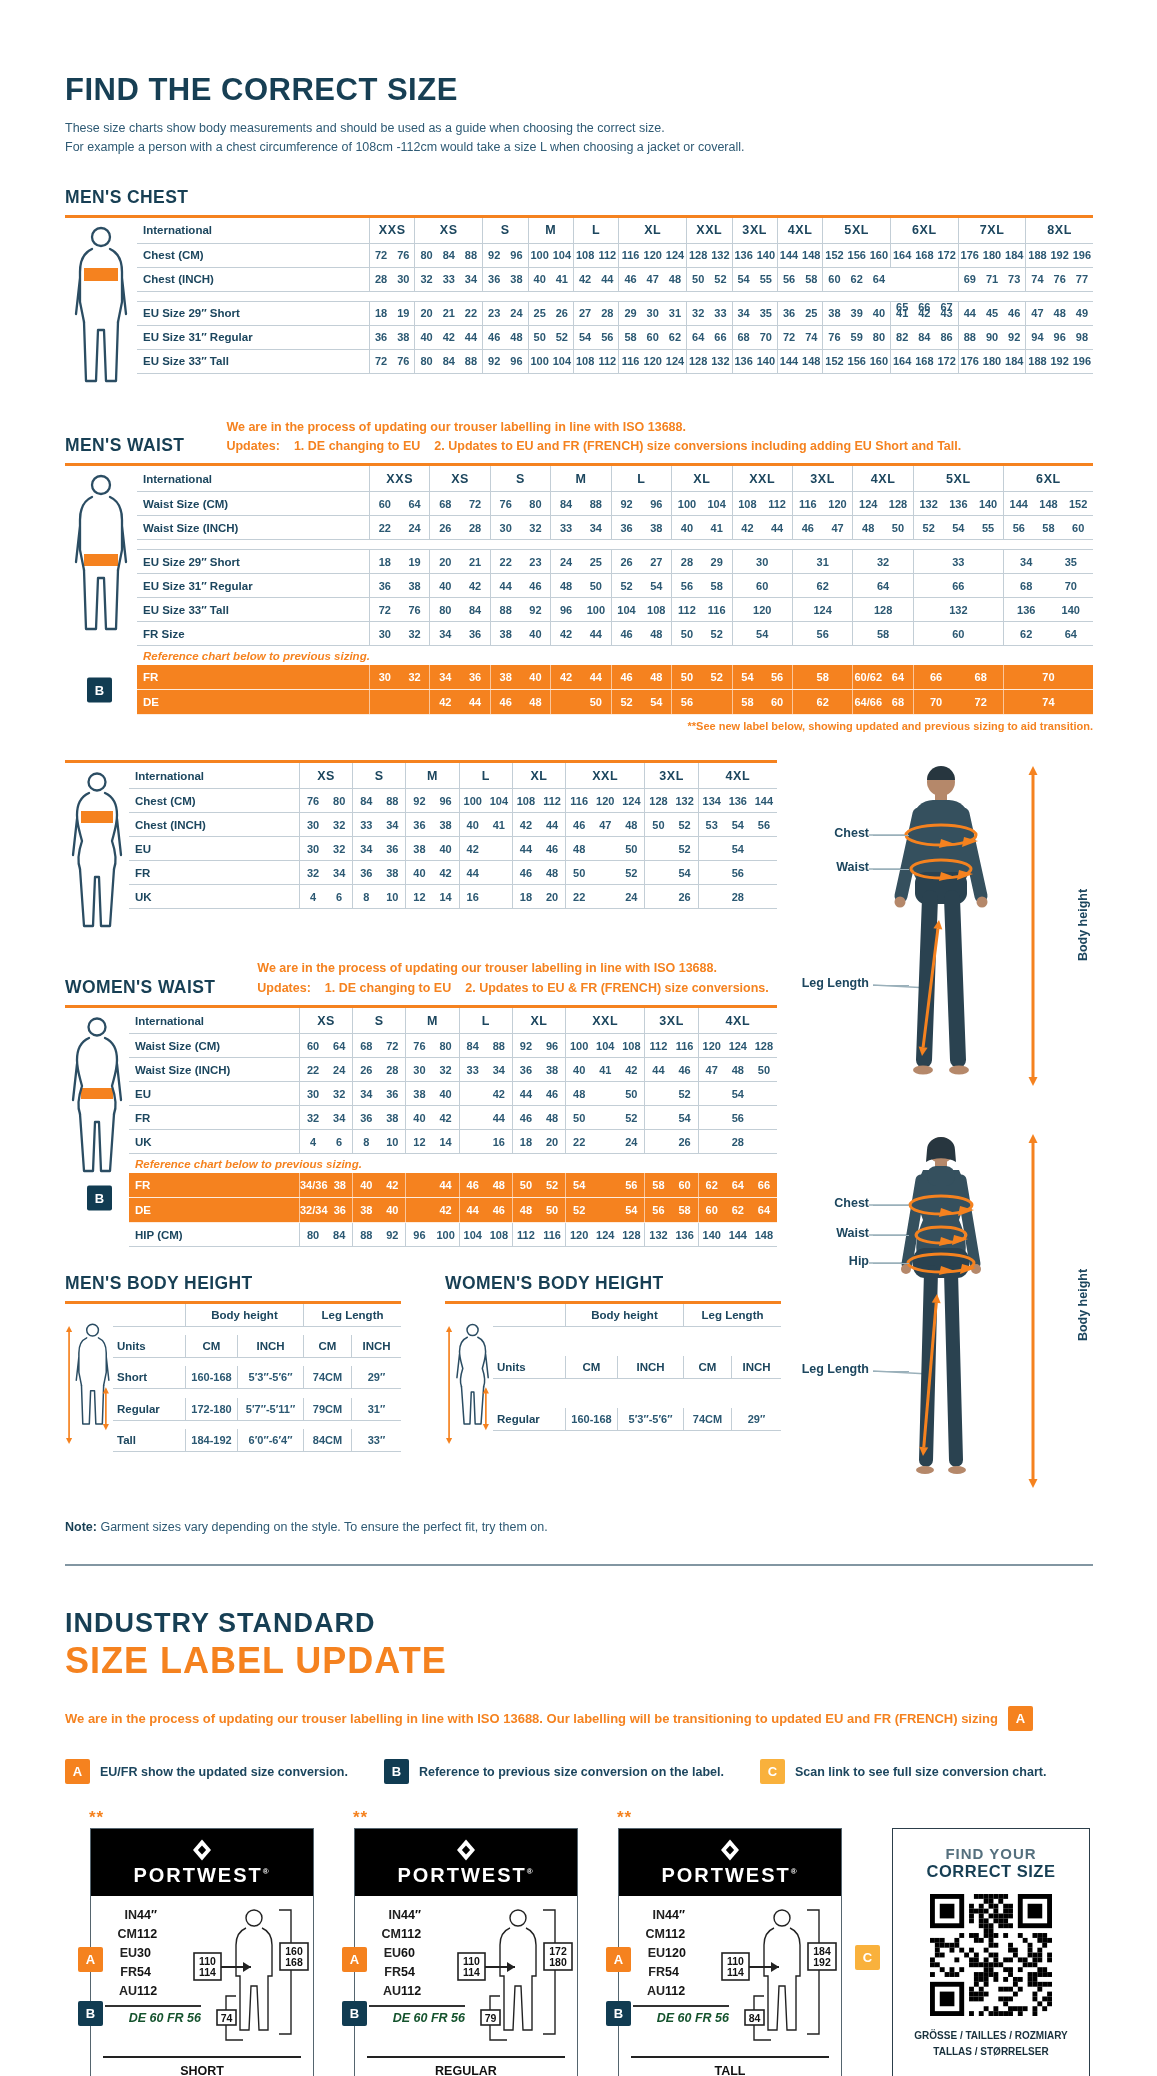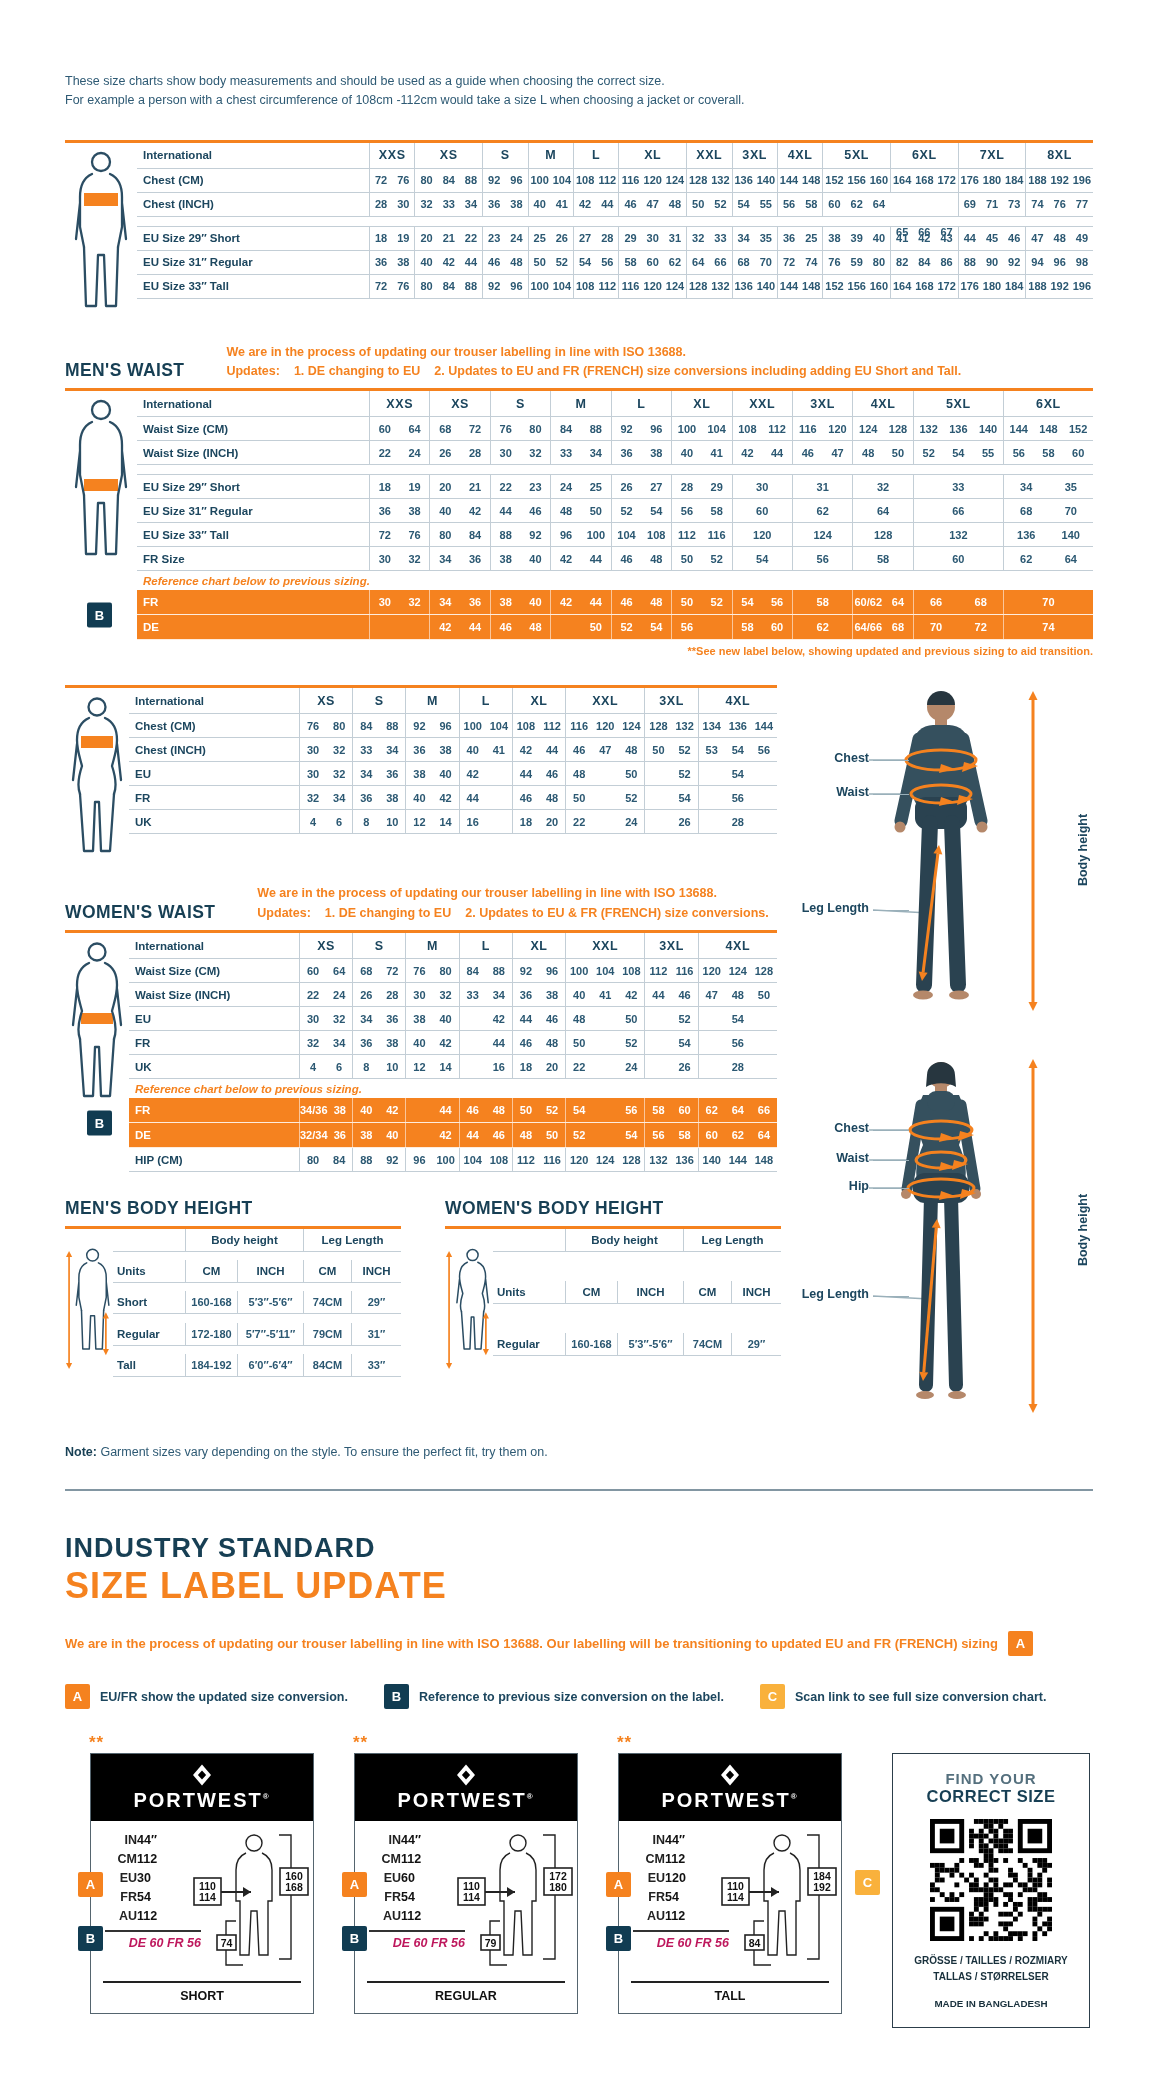--- a/index.html
+++ b/index.html
@@ -90,45 +90,47 @@
   .card-head{background:#000;text-align:center;padding:9px 0 9px;}
   .card-head svg{display:block;margin:0 auto 2px;}
   .brand{color:#fff;font-size:20px;font-weight:800;letter-spacing:2px;}
   .brand sup{font-size:8px;}
   .card-body{display:flex;padding:10px 8px 2px 14px;text-align:right;}
   .card-measures{width:88px;flex:none;}
   .m-row{display:flex;font-size:12.5px;line-height:19px;color:#111;}
   .m-label{width:32px;font-weight:600;color:#222;}
   .m-val{font-weight:800;}
   .m-prev{border-top:2px solid #333;margin-top:4px;padding-top:4px;width:96px;
-    font-size:12.5px;font-style:italic;font-weight:800;color:#be185d;white-space:nowrap;}
+    font-size:12.5px;font-style:italic;font-weight:800;color:#14532d;white-space:nowrap;}
   .card-fig{flex:1;position:relative;height:140px;}
   .card-rule{border-top:2px solid #222;margin:8px 12px 6px;}
   .card-fit{text-align:center;font-size:12.5px;font-weight:800;color:#111;}
   
   .qr-card{width:198px;border:1.5px solid #2c3e4a;background:#fff;text-align:center;
     position:relative;margin-left:10px;padding:16px 10px 18px;}
   .qr-badge{position:absolute;left:-38px;top:116px;}
   .qr-find{font-size:15px;font-weight:600;color:#55707e;letter-spacing:1px;}
   .qr-correct{font-size:16.5px;font-weight:800;color:var(--navy);letter-spacing:.5px;}
   .qr-svg{display:block;margin:13px auto 12px;}
   .qr-langs{font-size:10px;font-weight:800;color:#18303c;line-height:1.6;}
   .qr-made{font-size:9.8px;font-weight:800;color:#18303c;margin-top:13px;}
 </style>
 </head>
 <body>
 
 <div class="page">
 
+  <h1>FIND THE CORRECT SIZE</h1>
   <p class="intro">
     <span>These size charts show body measurements and should be used as a guide when choosing the correct size.</span><br>
     <span>For example a person with a chest circumference of 108cm -112cm would take a size L when choosing a jacket or coverall.</span>
   </p>
 
   <section>
+    <h2 class="sec">MEN'S CHEST</h2>
     <div>
         <div class="sizetable">
           <div class="t-icon" style="width: 72px;">
             <svg width="58" height="162" viewBox="0 0 58 162">
               <rect x="12" y="42" width="34" height="13" fill="#f5821f"></rect>
               <g fill="none" stroke="#2b4d63" stroke-width="2.3" stroke-linecap="round" stroke-linejoin="round">
     <circle cx="29" cy="11" r="9"></circle>
     <path d="M20 23 C11 27 8 35 8 46 L8 76 L12 96 M8 52 L4 88 M38 23 C47 27 50 35 50 46 L50 76 L46 96 M50 52 L54 88"></path>
     <path d="M12 96 L14 155 L24 155 L26 104 L32 104 L34 155 L44 155 L46 96"></path>
   </g>

